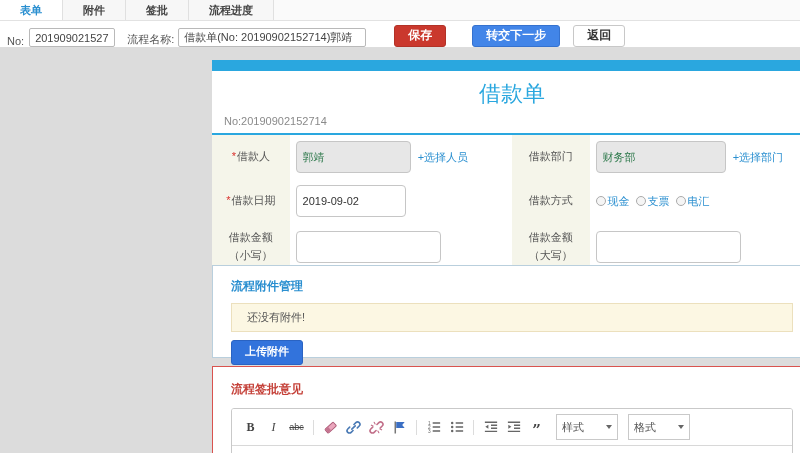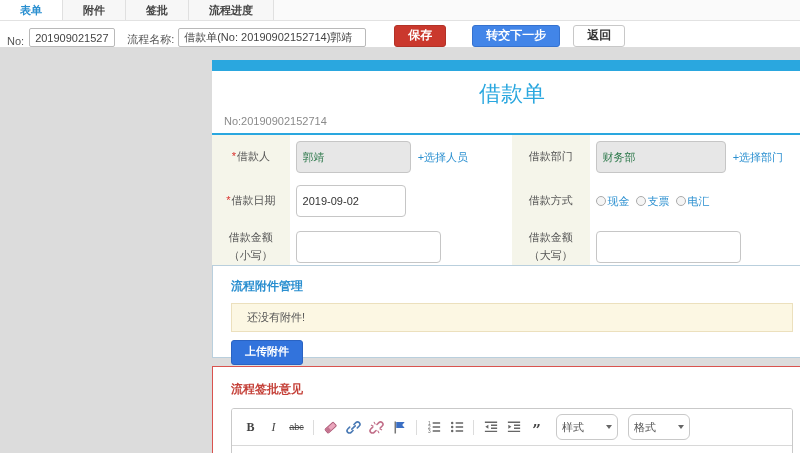--- a/index.html
+++ b/index.html
@@ -79,21 +79,21 @@
   .editor { margin: 0 18px; border: 1px solid #c9c9c9; border-radius: 3px; overflow: hidden; }
   .ed-toolbar { display: flex; align-items: center; gap: 4px; padding: 5px 9px; background: #fff; border-bottom: 1px solid #d8d8d8; }
   .tbtn { width: 19px; height: 18px; display: inline-flex; align-items: center; justify-content: center; border-radius: 2px; cursor: pointer; color: #444; }
   .tbtn .tB { font-weight: bold; font-family: "Liberation Serif", serif; font-size: 12px; }
   .tbtn .tI { font-style: italic; font-family: "Liberation Serif", serif; font-size: 12px; }
   .tbtn .tS { font-size: 9px; text-decoration: line-through; letter-spacing: 0; }
   .tbtn .tQ { font-family: "DejaVu Serif", serif; font-weight: bold; font-size: 15px; line-height: 8px; padding-top: 6px; }
   .sep { width: 1px; height: 15px; background: #dcdcdc; margin: 0 3px; }
   .dd {
     display: inline-flex; align-items: center; justify-content: space-between;
-    width: 62px; height: 19px; border: 1px solid #c9c9c9; border-radius: 6px;
+    width: 62px; height: 19px; border: 1px solid #c9c9c9; border-radius: 0;
     padding: 12px 5px; margin-left: 6px; color: #555; cursor: pointer; background: #fff;
   }
   .caret { width: 0; height: 0; border-left: 3.5px solid transparent; border-right: 3.5px solid transparent; border-top: 4px solid #666; }
   .ed-content { height: 70px; background: #fff; }
 </style>
 </head>
 <body>
 
 <div class="tabbar">
   <div class="tab active">表单</div>

